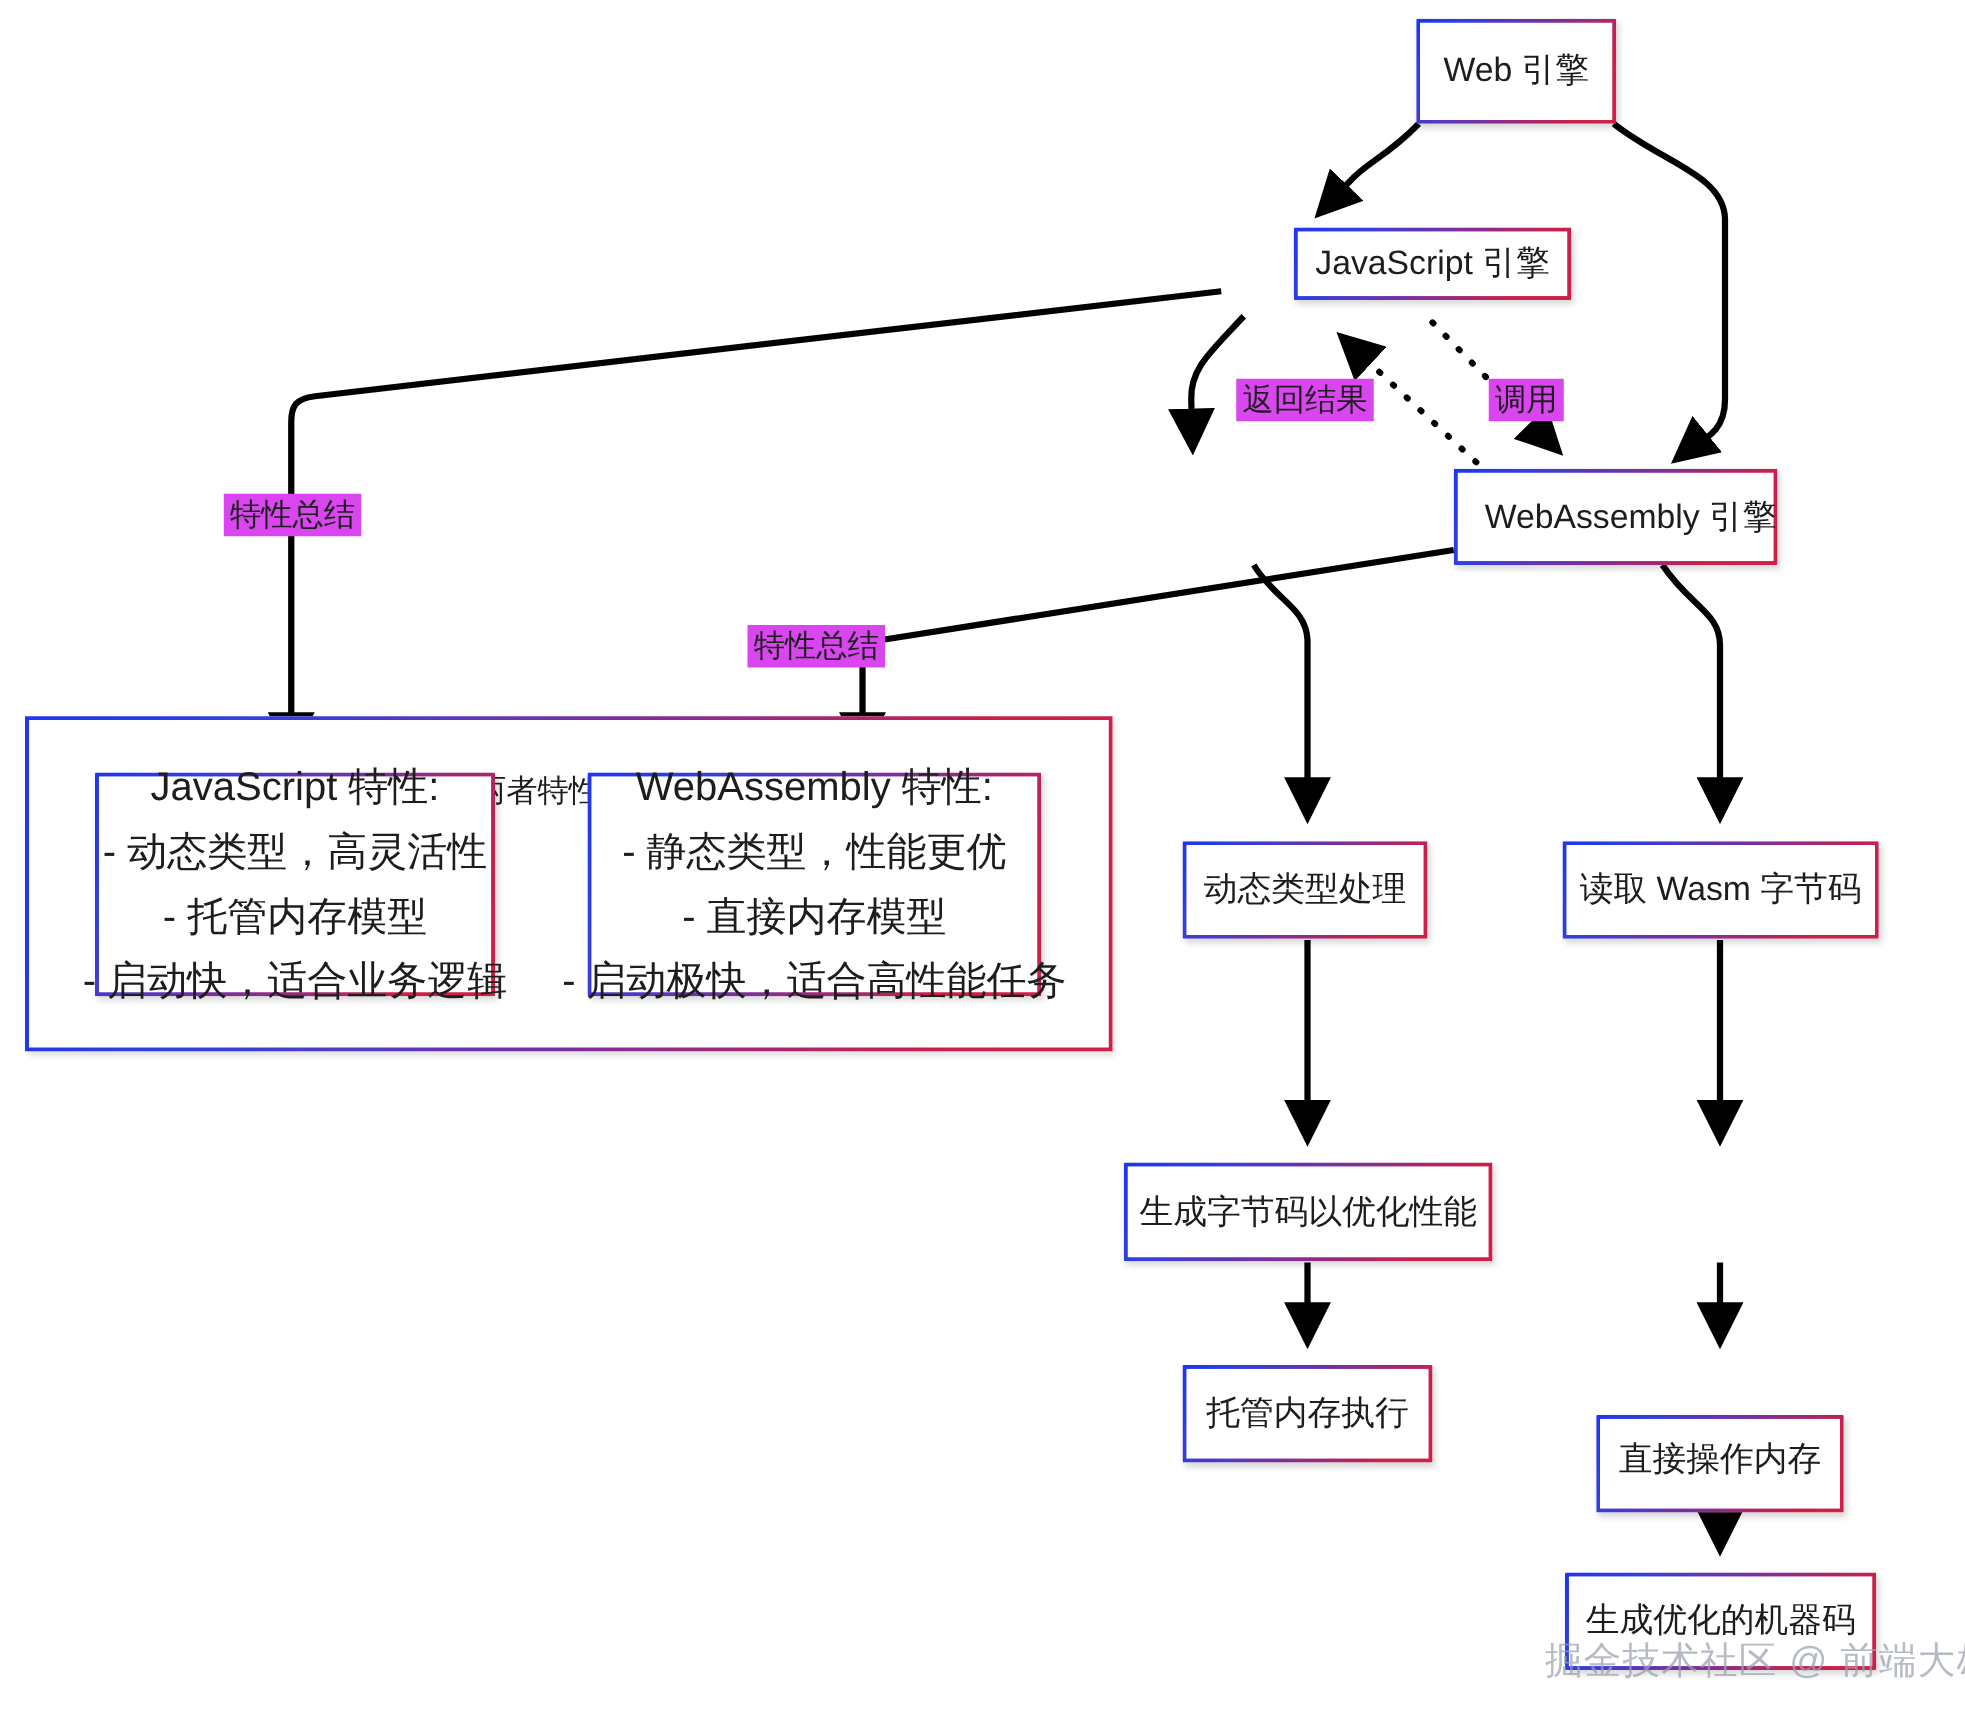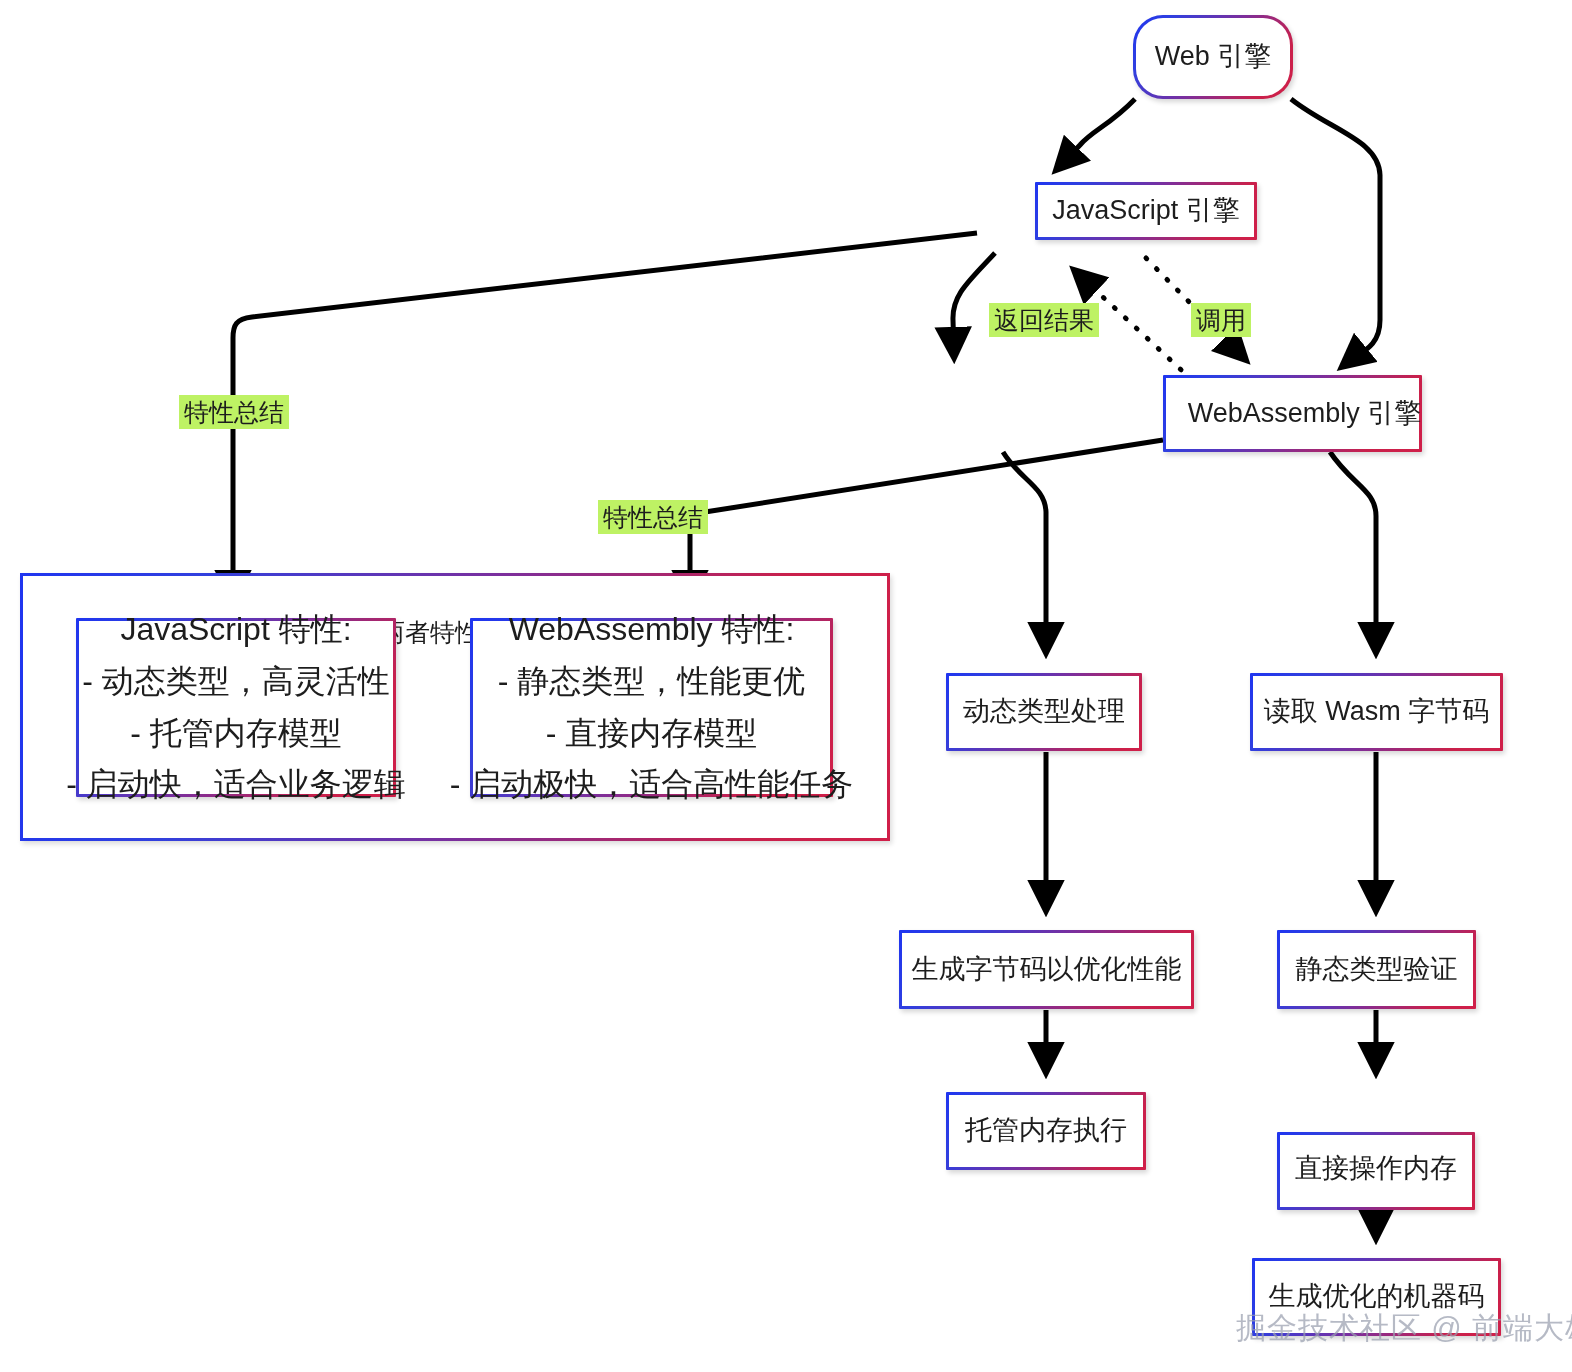--- a/index.html
+++ b/index.html
@@ -74,21 +74,21 @@
     top: 8px;
     left: 0;
     right: 0;
     text-align: center;
     font-size: 25px;
     color: #1d1d1d;
     margin-top: 32px;
   }
   .edge-label {
     position: absolute;
-    background: #bef264;
+    background: #d946ef;
     color: #1d1d1d;
     font-size: 25px;
     line-height: 1.28;
     padding: 1px 5px;
     white-space: nowrap;
   }
   .watermark {
     position: absolute;
     font-size: 30px;
     color: #9aa0b0;
@@ -134,21 +134,21 @@
 
     <path d="M 1376,1010 L 1376,1070" fill="none" stroke="#000000" stroke-width="5" marker-end="url(#arrow)"></path>
 
     <path d="M 1376,1170 L 1376,1236" fill="none" stroke="#000000" stroke-width="5" marker-end="url(#arrow)"></path>
 
     <path d="M 1192,380 L 1076,272" fill="none" stroke="#000000" stroke-width="5" stroke-linecap="round" stroke-dasharray="1 14" marker-end="url(#arrow-dot)"></path>
 
     <path d="M 1146,258 L 1244,358" fill="none" stroke="#000000" stroke-width="5" stroke-linecap="round" stroke-dasharray="1 14" marker-end="url(#arrow-dot)"></path>
   </svg>
 
-  <div class="node" style="left:1133px; top:15px; width:160px; height:84px;border-radius:30px;">
+  <div class="node" style="left:1133px; top:15px; width:160px; height:84px;">
     <span class="node-label">Web 引擎</span>
   </div>
 
   <div class="node" style="left:1035px; top:182px; width:222px; height:58px;text-align:right;">
     <span class="node-label">JavaScript 引擎</span>
   </div>
 
 
   <div class="node" style="left:1163px; top:375px; width:259px; height:77px;padding-left:24px;">
     <span class="node-label">WebAssembly 引擎</span>
@@ -159,23 +159,20 @@
   </div>
 
   <div class="node" style="left:1250px; top:673px; width:253px; height:78px;">
     <span class="node-label">读取 Wasm 字节码</span>
   </div>
 
   <div class="node" style="left:899px; top:930px; width:295px; height:79px;">
     <span class="node-label">生成字节码以优化性能</span>
   </div>
 
-  <div class="node" style="left:1277px; top:930px; width:199px; height:79px;">
-    <span class="node-label">静态类型验证</span>
-  </div>
 
   <div class="node" style="left:946px; top:1092px; width:200px; height:78px;">
     <span class="node-label">托管内存执行</span>
   </div>
 
   <div class="node" style="left:1277px; top:1132px; width:198px; height:78px;font-family:Liberation Mono, monospace;">
     <span class="node-label">直接操作内存</span>
   </div>
 
   <div class="node" style="left:1252px; top:1258px; width:249px; height:78px;">

